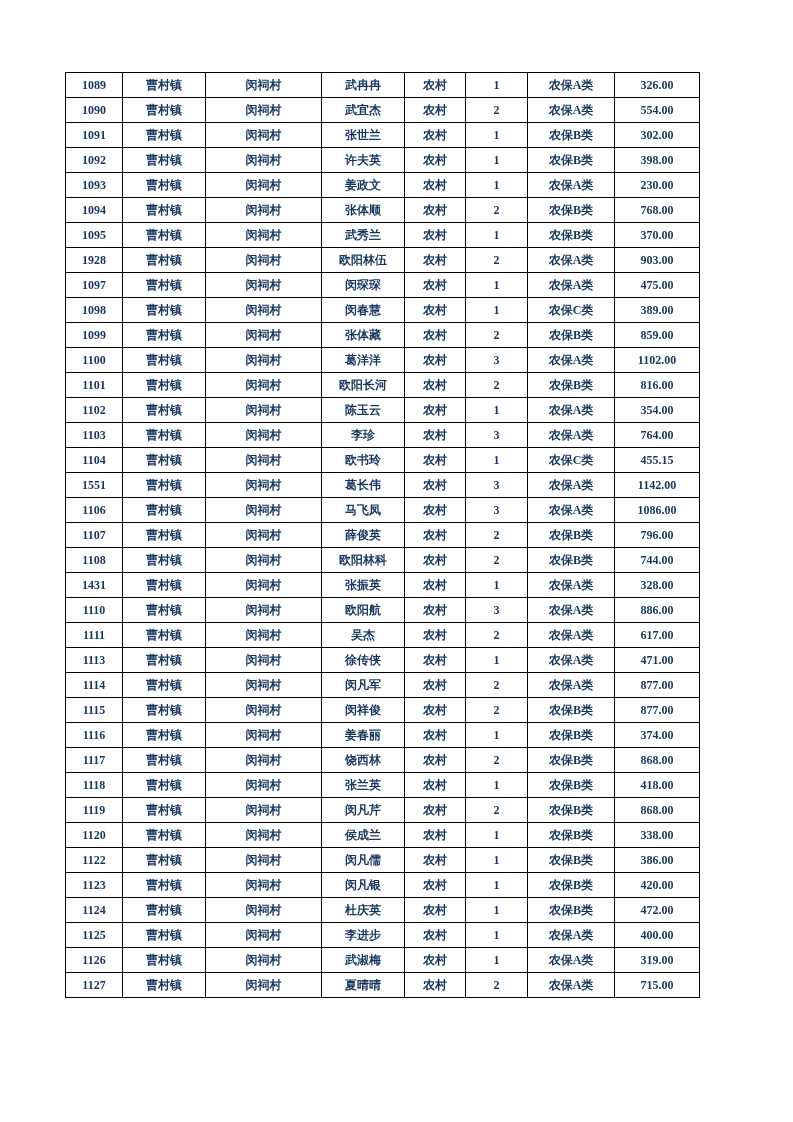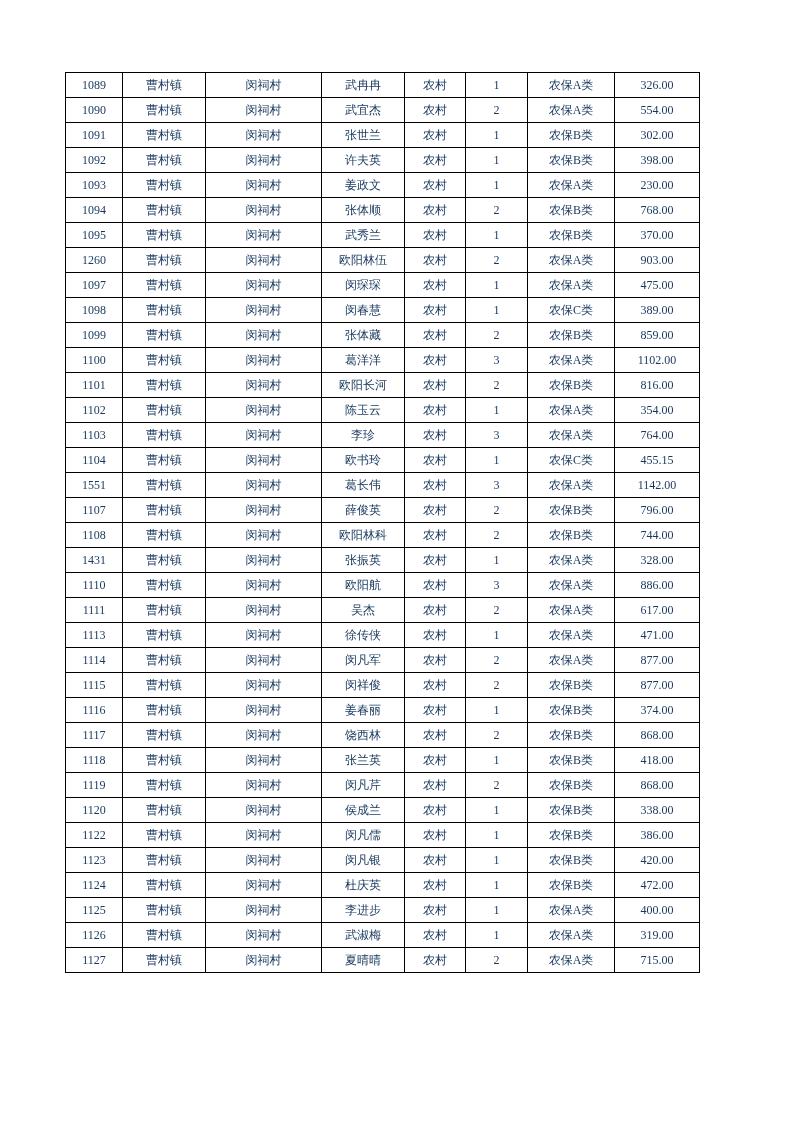--- a/index.html
+++ b/index.html
@@ -11,20 +11,21 @@
     height: 1122px;
     background: #ffffff;
     font-family: "Liberation Serif", "DejaVu Serif", serif;
   }
   .page {
     position: relative;
     width: 793px;
     height: 1122px;
     background: #ffffff;
     overflow: hidden;
+    font-weight: bold;
   }
   table.data-table {
     position: absolute;
     left: 65px;
     top: 72px;
     border-collapse: collapse;
     table-layout: fixed;
   }
   table.data-table td {
     border: 1px solid #000000;
@@ -116,21 +117,21 @@
           <td class="col-id">1095</td>
           <td class="col-town">曹村镇</td>
           <td class="col-village">闵祠村</td>
           <td class="col-name">武秀兰</td>
           <td class="col-type">农村</td>
           <td class="col-count">1</td>
           <td class="col-category">农保B类</td>
           <td class="col-amount">370.00</td>
         </tr>
         <tr>
-          <td class="col-id">1260</td>
+          <td class="col-id">1928</td>
           <td class="col-town">曹村镇</td>
           <td class="col-village">闵祠村</td>
           <td class="col-name">欧阳林伍</td>
           <td class="col-type">农村</td>
           <td class="col-count">2</td>
           <td class="col-category">农保A类</td>
           <td class="col-amount">903.00</td>
         </tr>
         <tr>
           <td class="col-id">1097</td>
@@ -214,20 +215,30 @@
         </tr>
         <tr>
           <td class="col-id">1551</td>
           <td class="col-town">曹村镇</td>
           <td class="col-village">闵祠村</td>
           <td class="col-name">葛长伟</td>
           <td class="col-type">农村</td>
           <td class="col-count">3</td>
           <td class="col-category">农保A类</td>
           <td class="col-amount">1142.00</td>
+        </tr>
+        <tr>
+          <td class="col-id">1106</td>
+          <td class="col-town">曹村镇</td>
+          <td class="col-village">闵祠村</td>
+          <td class="col-name">马飞凤</td>
+          <td class="col-type">农村</td>
+          <td class="col-count">3</td>
+          <td class="col-category">农保A类</td>
+          <td class="col-amount">1086.00</td>
         </tr>
         <tr>
           <td class="col-id">1107</td>
           <td class="col-town">曹村镇</td>
           <td class="col-village">闵祠村</td>
           <td class="col-name">薛俊英</td>
           <td class="col-type">农村</td>
           <td class="col-count">2</td>
           <td class="col-category">农保B类</td>
           <td class="col-amount">796.00</td>

